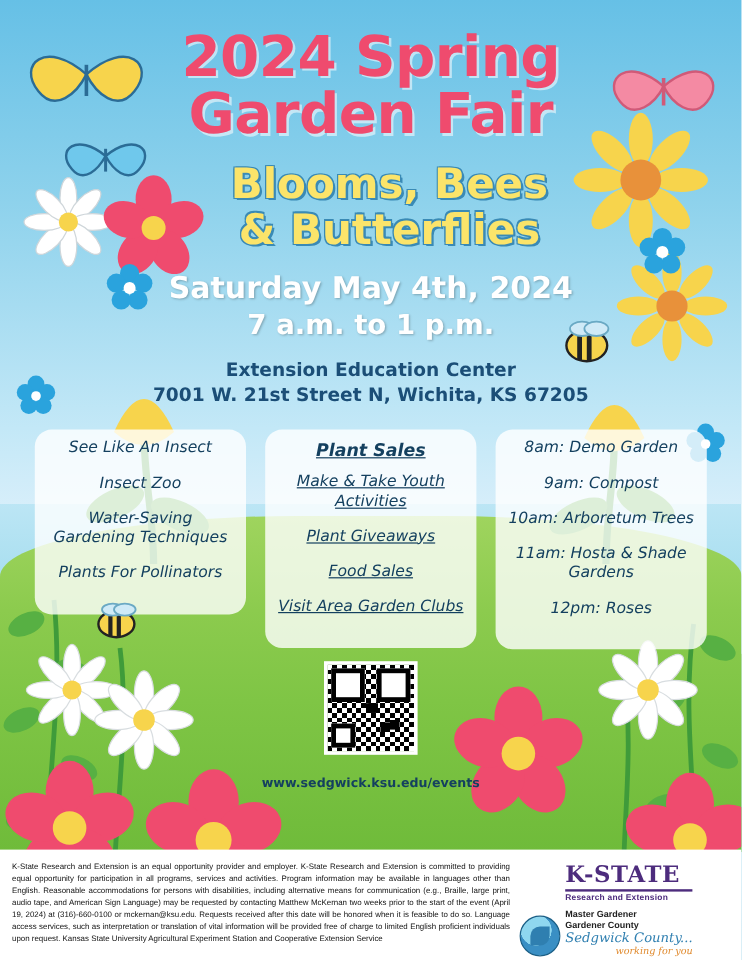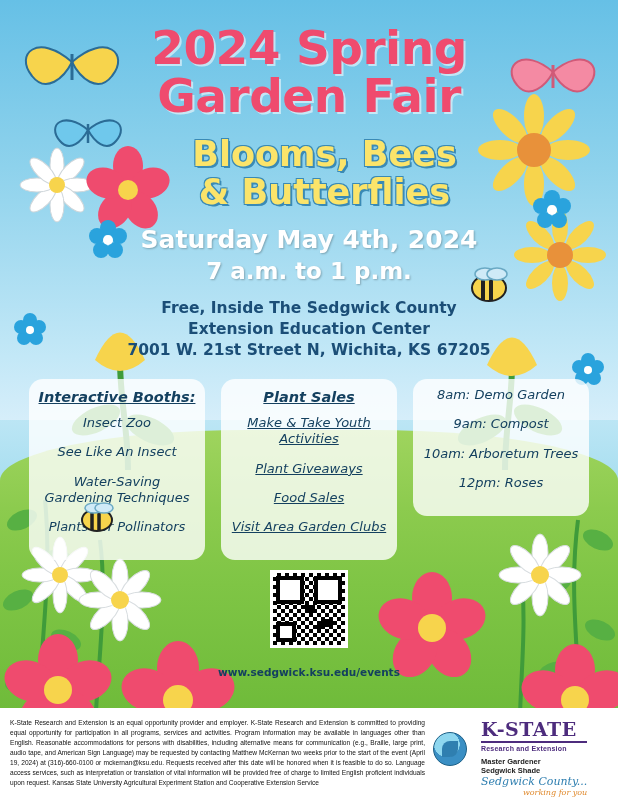--- a/index.html
+++ b/index.html
@@ -183,22 +183,22 @@
     font-size: 6.6px;
     line-height: 1.52;
     color: #111;
     text-align: justify;
     padding-right: 8px;
     padding-top: 2px;
   }
   .footer-logos {
     width: 175px;
     display: flex;
-    align-items: flex-start;
-    gap: 14px;
+    align-items: flex-end;
+    gap: 4px;
     padding-top: 4px;
   }
   .mg-seal {
     width: 34px; height: 34px; border-radius: 50%;
     background: radial-gradient(circle at 40% 35%, #8fd7ef 0 45%, #3a8fc4 46% 100%);
     border: 1.5px solid #1b5f86;
     flex: 0 0 auto;
     margin-top: 12px;
     position: relative;
   }
@@ -506,48 +506,47 @@
         <span>2024 Spring</span>
         <span class="l2">Garden Fair</span>
       </div>
       <div class="subtitle">
         <span>Blooms, Bees</span>
         <span class="l2">&amp; Butterflies</span>
       </div>
       <div class="date-line">Saturday May 4th, 2024</div>
       <div class="time-line">7 a.m. to 1 p.m.</div>
       <div class="venue">
-        <div>Free, Inside The Sedgwick County</div>
         <div>Extension Education Center</div>
         <div>7001 W. 21st Street N, Wichita, KS 67205</div>
       </div>
     </div>
 
     <div class="cols">
 
       <div class="col left">
-        <h3>Interactive Booths:</h3>
+        <div class="item">See Like An Insect</div>
         <div class="item">Insect Zoo</div>
-        <div class="item">See Like An Insect</div>
         <div class="item">Water-Saving Gardening Techniques</div>
         <div class="item">Plants For Pollinators</div>
       </div>
 
       <div class="col center">
         <h3>Plant Sales</h3>
         <div class="item u">Make &amp; Take Youth Activities</div>
         <div class="item u">Plant Giveaways</div>
         <div class="item u">Food Sales</div>
         <div class="item u">Visit Area Garden Clubs</div>
       </div>
 
       <div class="col right">
         <div class="item">8am: Demo Garden</div>
         <div class="item">9am: Compost</div>
         <div class="item">10am: Arboretum Trees</div>
+        <div class="item">11am: Hosta &amp; Shade Gardens</div>
         <div class="item">12pm: Roses</div>
       </div>
     </div>
 
     <div class="qr-area">
       <div class="qr">
         <span class="q3"></span>
         <span class="qdot" style="top:32px;left:32px;"></span>
         <span class="qdot" style="top:48px;left:44px;"></span>
         <span class="qdot" style="bottom:18px;right:12px;"></span>
@@ -560,21 +559,21 @@
   <div class="footer">
     <div class="footer-text">K-State Research and Extension is an equal opportunity provider and employer. K-State Research and Extension is committed to providing equal opportunity for participation in all programs, services and activities. Program information may be available in languages other than English. Reasonable accommodations for persons with disabilities, including alternative means for communication (e.g., Braille, large print, audio tape, and American Sign Language) may be requested by contacting Matthew McKernan two weeks prior to the start of the event (April 19, 2024) at (316)-660-0100 or mckernan@ksu.edu. Requests received after this date will be honored when it is feasible to do so. Language access services, such as interpretation or translation of vital information will be provided free of charge to limited English proficient individuals upon request. Kansas State University Agricultural Experiment Station and Cooperative Extension Service</div>
     <div class="footer-logos">
       <div class="mg-seal"></div>
       <div class="kstate">
         <div class="ks-name">K-STATE</div>
         <div class="ks-rule"></div>
         <div class="ks-sub">Research and Extension</div>
         <div class="ks-mg">
           <div>Master Gardener</div>
-          <div>Sedgwick Shade</div>
+          <div>Gardener County</div>
         </div>
         <div class="ks-sc">Sedgwick County...</div>
         <div class="ks-wf">working for you</div>
       </div>
     </div>
   </div>
 
 </div>
 
 </body></html>

